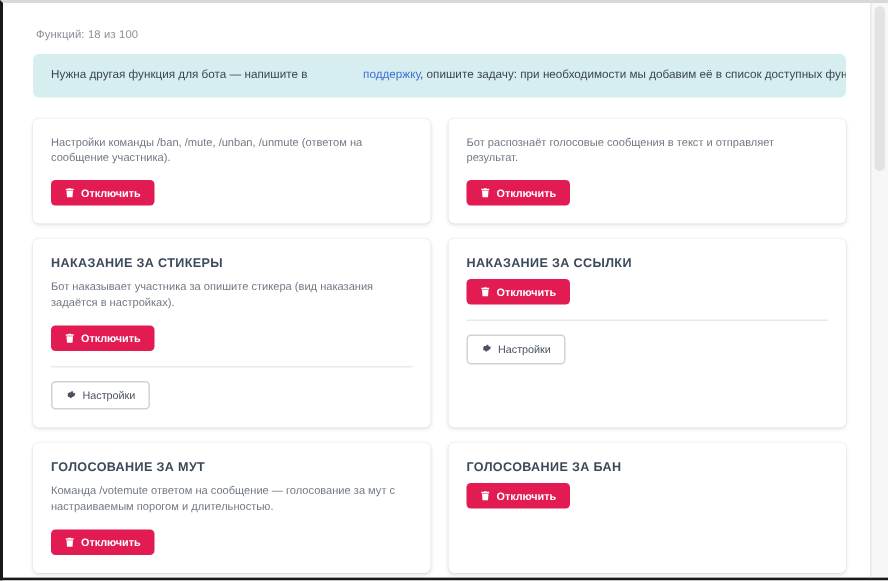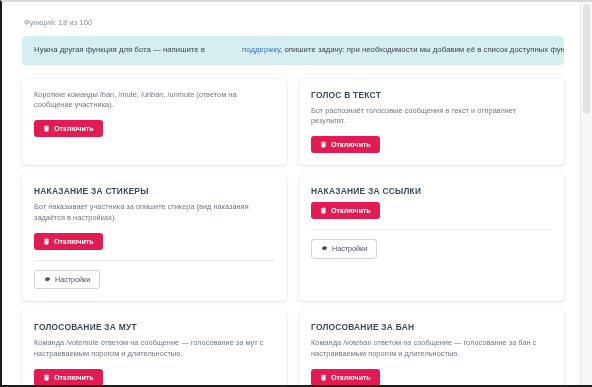--- a/index.html
+++ b/index.html
@@ -176,32 +176,31 @@
     <div class="page">
 
       <div class="counter">Функций: 18 из 100</div>
 
       <div class="notice">
         <span>Нужна другая функция для бота — напишите в </span><a href="#">поддержку</a><span>, опишите задачу: при необходимости мы добавим её в список доступных функций ресурса.</span>
       </div>
 
       <div class="grid">
           <div class="card">
-            <div class="card-desc">Короткие команды /ban, /mute, /unban, /unmute (ответом на сообщение участника).</div>
-            <button class="btn btn-danger">
-              <span class="ico">
-                <svg viewBox="0 0 16 16" fill="currentColor">
-                  <path d="M6 1h4v1h4v2H2V2h4V1zM3 5h10l-.8 10H3.8L3 5z"></path>
-                </svg>
-              </span>
-              <span>Отключить</span>
-            </button>
-          </div>
-          <div class="card">
-            <div class="card-title">ГОЛОС В ТЕКСТ</div>
+            <div class="card-desc">Настройки команды /ban, /mute, /unban, /unmute (ответом на сообщение участника).</div>
+            <button class="btn btn-danger">
+              <span class="ico">
+                <svg viewBox="0 0 16 16" fill="currentColor">
+                  <path d="M6 1h4v1h4v2H2V2h4V1zM3 5h10l-.8 10H3.8L3 5z"></path>
+                </svg>
+              </span>
+              <span>Отключить</span>
+            </button>
+          </div>
+          <div class="card">
             <div class="card-desc">Бот распознаёт голосовые сообщения в текст и отправляет результат.</div>
             <button class="btn btn-danger">
               <span class="ico">
                 <svg viewBox="0 0 16 16" fill="currentColor">
                   <path d="M6 1h4v1h4v2H2V2h4V1zM3 5h10l-.8 10H3.8L3 5z"></path>
                 </svg>
               </span>
               <span>Отключить</span>
             </button>
           </div>
@@ -255,21 +254,20 @@
               <span class="ico">
                 <svg viewBox="0 0 16 16" fill="currentColor">
                   <path d="M6 1h4v1h4v2H2V2h4V1zM3 5h10l-.8 10H3.8L3 5z"></path>
                 </svg>
               </span>
               <span>Отключить</span>
             </button>
           </div>
           <div class="card">
             <div class="card-title">ГОЛОСОВАНИЕ ЗА БАН</div>
-            <div class="card-desc">Команда /voteban ответом на сообщение — голосование за бан с настраиваемым порогом и длительностью.</div>
             <button class="btn btn-danger">
               <span class="ico">
                 <svg viewBox="0 0 16 16" fill="currentColor">
                   <path d="M6 1h4v1h4v2H2V2h4V1zM3 5h10l-.8 10H3.8L3 5z"></path>
                 </svg>
               </span>
               <span>Отключить</span>
             </button>
           </div>
         </div>

